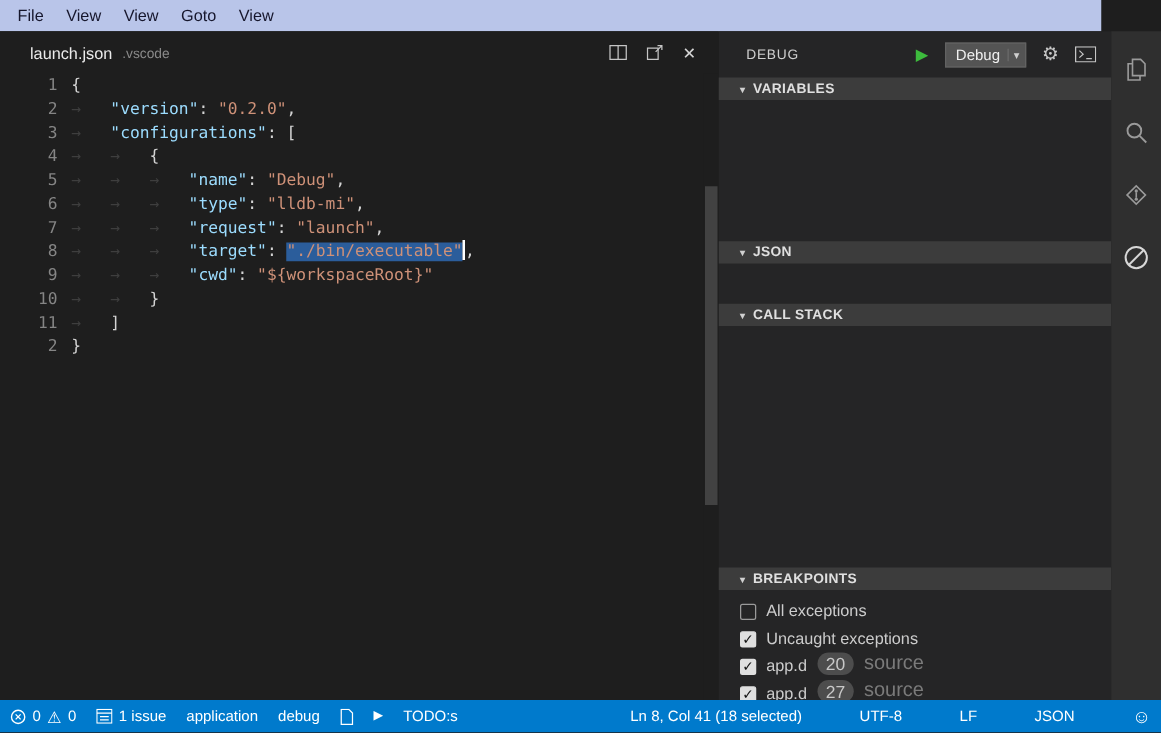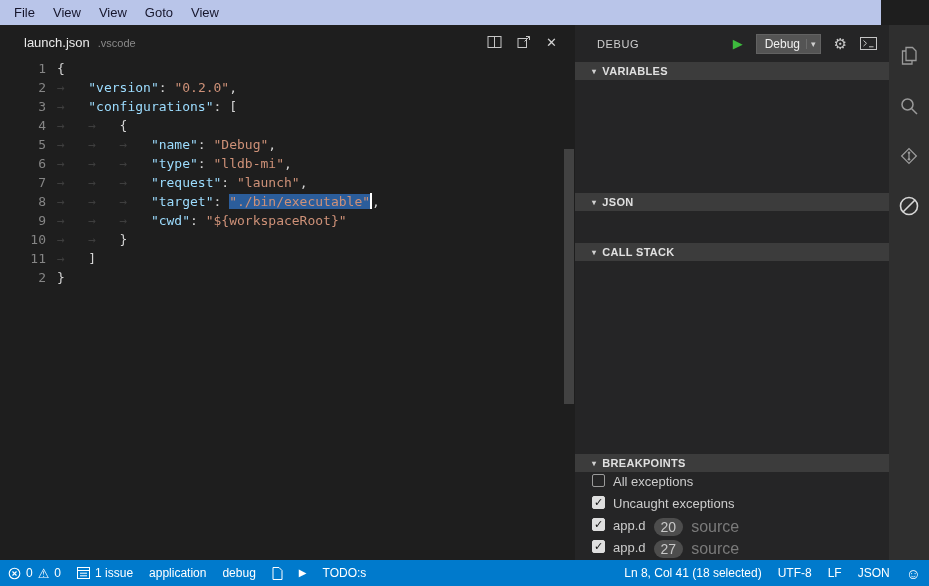--- a/index.html
+++ b/index.html
@@ -53,42 +53,42 @@
   .gear { color:#c8c8c8; font-size:15px; line-height:1; }
 
   .section-h { flex:none; height:18px; background:var(--section-header-bg,#3c3c3c);
     display:flex; align-items:center; padding-left:17px; gap:6px;
     font-size:11px; font-weight:bold; color:#e0e0e0; letter-spacing:0.3px; }
   .tri { font-size:8px; color:#d0d0d0; }
   .section-body { flex:none; background:var(--sidebar-bg,#252526); }
   .body-vars { height:113px; } .body-watch { height:32px; }
   .body-stack { height:193px; } .body-bp { height:88px; padding-top:2px; }
 
-  .bp-row { height:22px; display:flex; align-items:flex-start; padding-left:17px; gap:8px; }
+  .bp-row { height:22px; display:flex; align-items:flex-end; padding-left:17px; gap:8px; }
   .cb { flex:none; width:13px; height:13px; border:1px solid #9a9a9a; border-radius:2px;
     display:flex; align-items:center; justify-content:center;
     font-size:11px; color:#111; background:transparent; }
   .cb.checked { background:#dfdfdf; border-color:#dfdfdf; }
   .bp-label { font-size:13px; color:#cccccc; }
   .bp-badge { background:var(--badge-bg,#4d4d4d); color:#c8c8c8; font-size:14px;
     border-radius:9px; padding:1px 7px; }
   .bp-detail { color:#7a7a7a; font-size:16px; }
 
   
   .activitybar { position:absolute; left:889px; top:25px; width:40px; height:535px;
     background:var(--activitybar-bg,#2f2f2f); display:flex; flex-direction:column;
     align-items:center; padding-top:6px; }
   .ab-item { width:40px; height:50px; display:flex; align-items:center; justify-content:center; }
 
   
   .statusbar { position:absolute; left:0; bottom:0; width:929px; height:26px;
     background:var(--statusbar-bg,#007acc); color:#ffffff; display:flex;
     align-items:center; font-size:12px; }
   .sb-left { display:flex; align-items:center; flex:1; height:100%; }
-  .sb-right { display:flex; align-items:center; height:100%; }
+  .sb-right { display:flex; align-items:center; height:100%;gap:30px; }
   .sb-item { display:flex; align-items:center; gap:5px; padding:0 8px; height:100%; }
   .sb-glyph { font-size:13px; line-height:1; }
   .sb-smiley { font-size:15px; line-height:1; }
   svg { display:block; }
 </style>
 </head>
 <body>
 
 <div class="menubar" id="menubar">
     <span class="menu-item">File</span>

